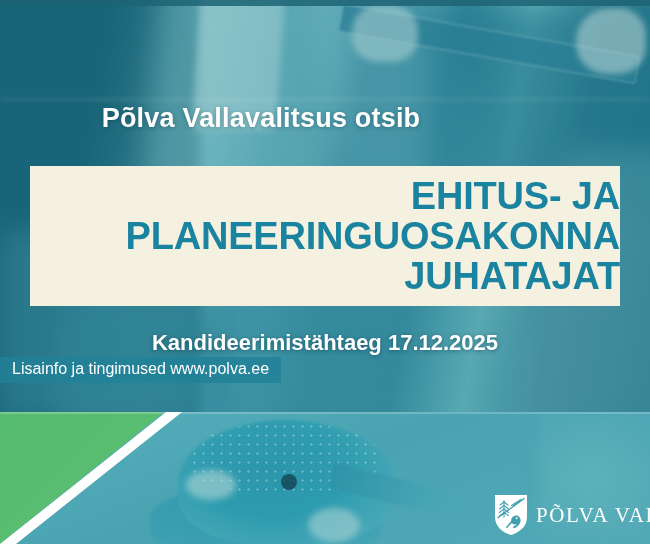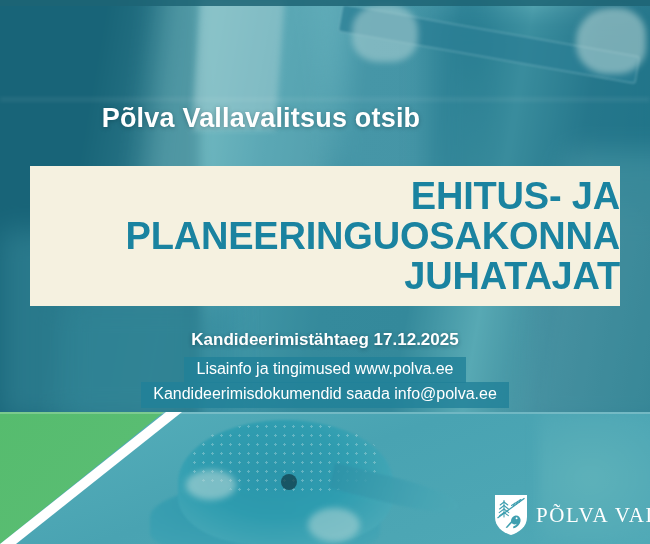--- a/index.html
+++ b/index.html
@@ -264,31 +264,30 @@
     letter-spacing: -0.2px;
     white-space: pre-line;
   }
 
   
   .deadline {
     position: absolute;
     left: 0; top: 330px;
     width: 650px;
     text-align: center;
-    font-size: 17px;
+    font-size: 22px;
     font-weight: bold;
     color: #ffffff;
     text-shadow: 0 1px 4px rgba(0,40,50,.45);
   }
   .info-stack {
     position: absolute;
     left: 0; top: 357px;
     width: 650px;
     display: flex;
-    flex-direction: column;
     align-items: center;
   }
   .info-line {
     color: #ffffff;
     font-size: 16px;
     background: rgba(32,129,152,.80);
     padding: 2px 12px 3px 12px;
     white-space: nowrap;
     line-height: 1.30;
   }
@@ -363,21 +362,20 @@
   <div class="cream-banner">
     <div class="job-title">EHITUS- JA
 PLANEERINGUOSAKONNA
 JUHATAJAT</div>
   </div>
 
   <div class="deadline">Kandideerimistähtaeg  17.12.2025</div>
 
   <div class="info-stack">
     <div class="info-line line1">Lisainfo ja tingimused www.polva.ee</div>
-    <div class="info-line line2">Kandideerimisdokumendid saada info@polva.ee</div>
   </div>
 
   <div class="logo">
     <span>
       <svg class="shield" viewBox="0 0 32 40" xmlns="http://www.w3.org/2000/svg">
         <path d="M0 0 H32 V22 C32 32 24 37.5 16 40 C8 37.5 0 32 0 22 Z" fill="#ffffff"></path>
 
         <path d="M2.5 23 L29.5 3.2" stroke="#3f9fb0" stroke-width="1.3" fill="none"></path>
 
         <g stroke="#3f9fb0" stroke-width="1.05" fill="none" stroke-linecap="round">

